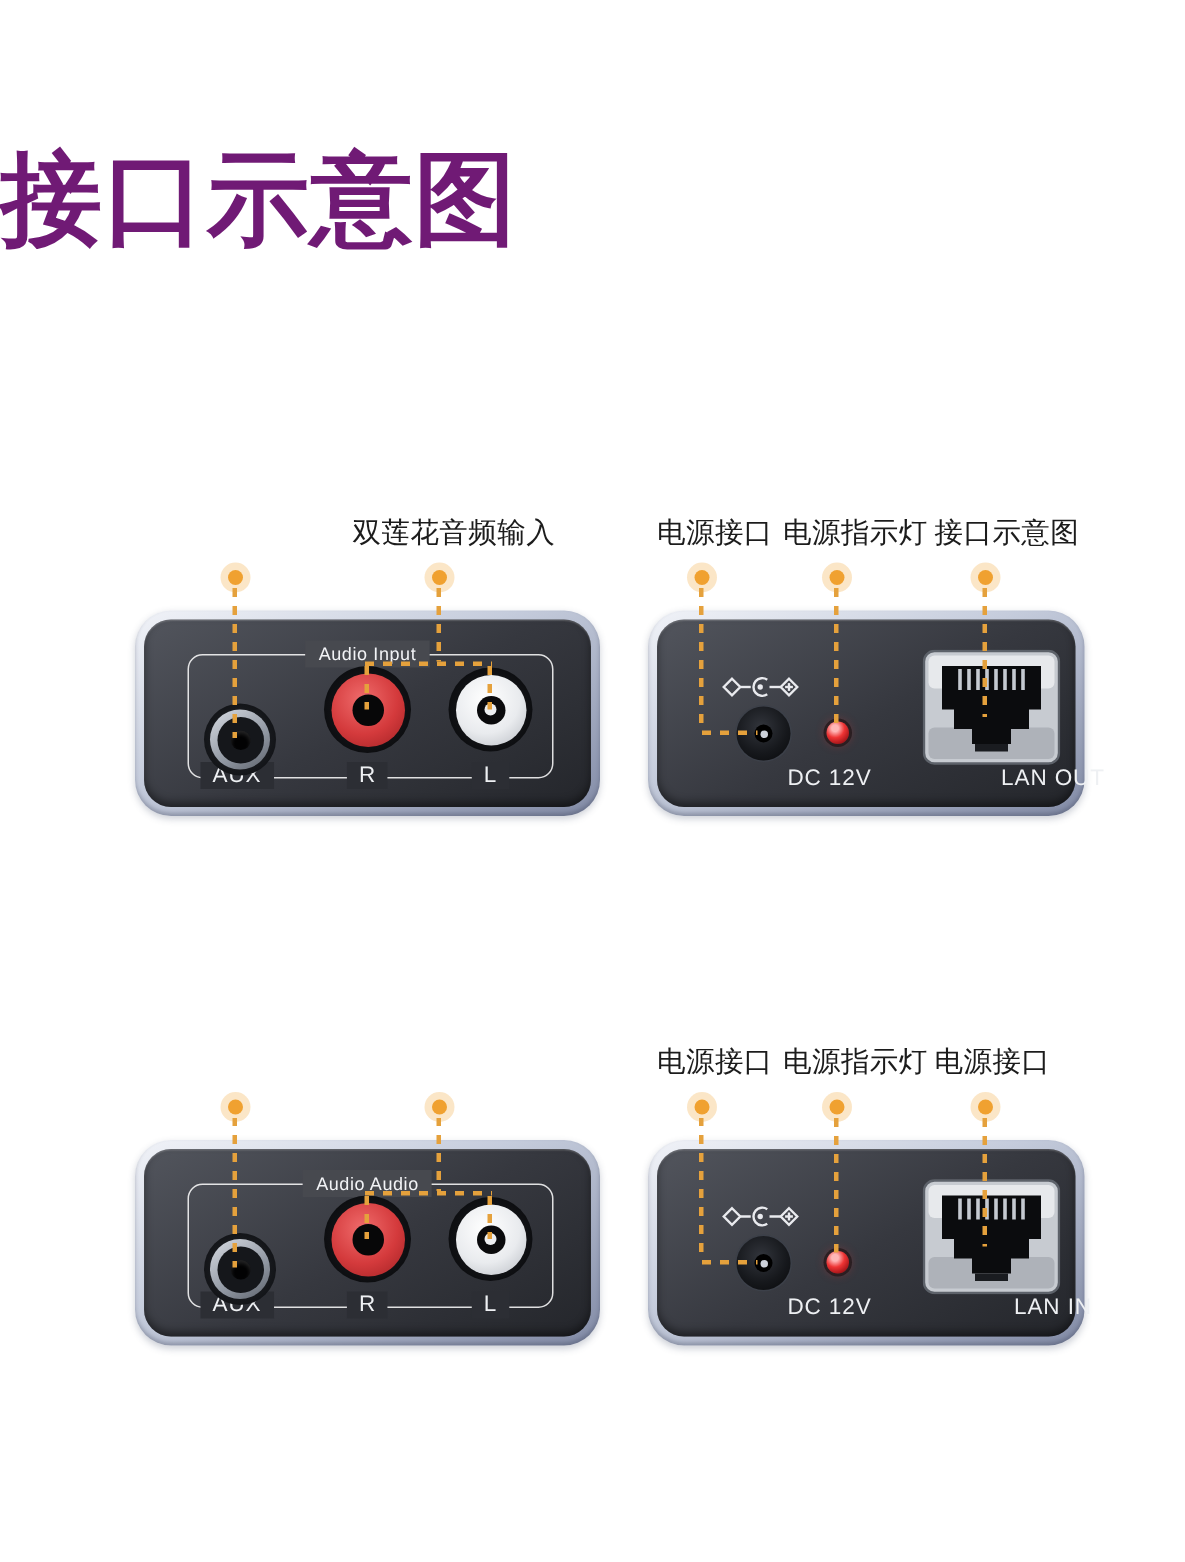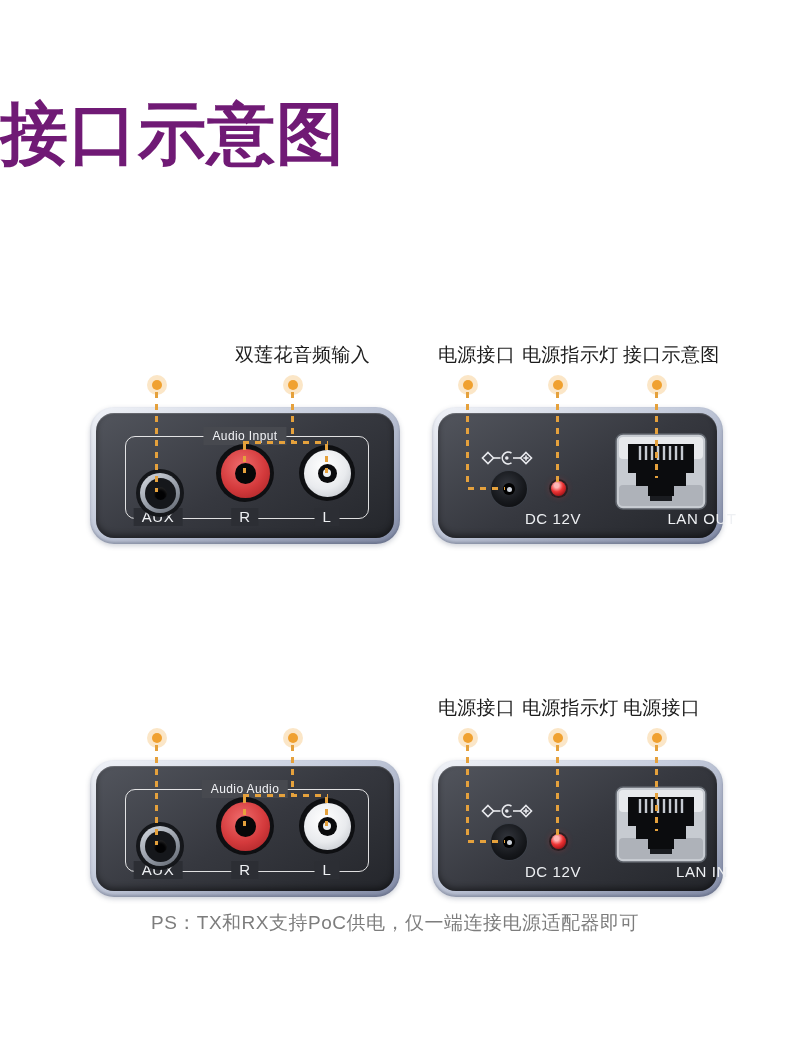--- a/index.html
+++ b/index.html
@@ -292,15 +292,14 @@
             <line x1="67" y1="13" x2="67" y2="27"></line>
         </g>
         <rect x="35" y="63" width="22" height="5" fill="#1a1c20"></rect>
       </svg>
 
       <div class="port-label plain-label" style="left:77px">DC 12V</div>
       <div class="port-label plain-label" style="left:226px">LAN IN</div>
     </div>
   </div>
 
-  <div class="footer-note">PS：TX和RX支持PoC供电，仅一端连接电源适配器即可</div>
 
 </div>
 
 </body></html>

